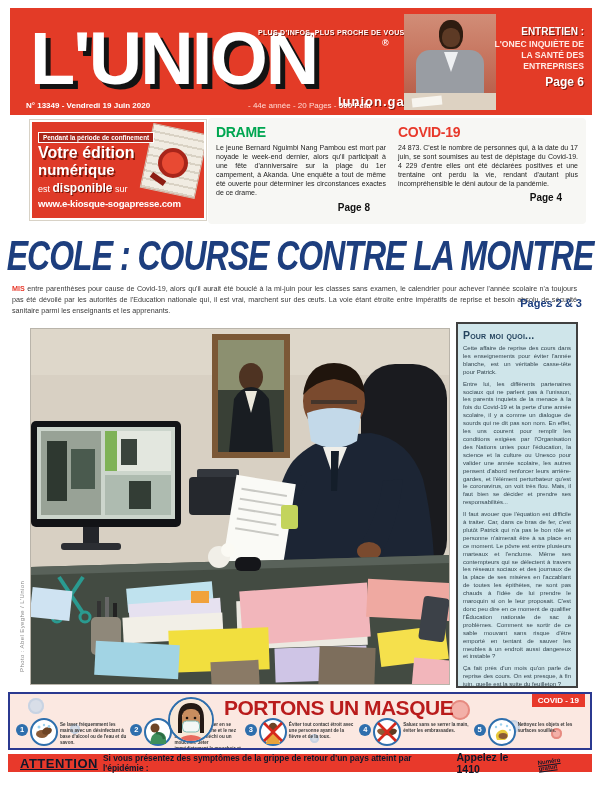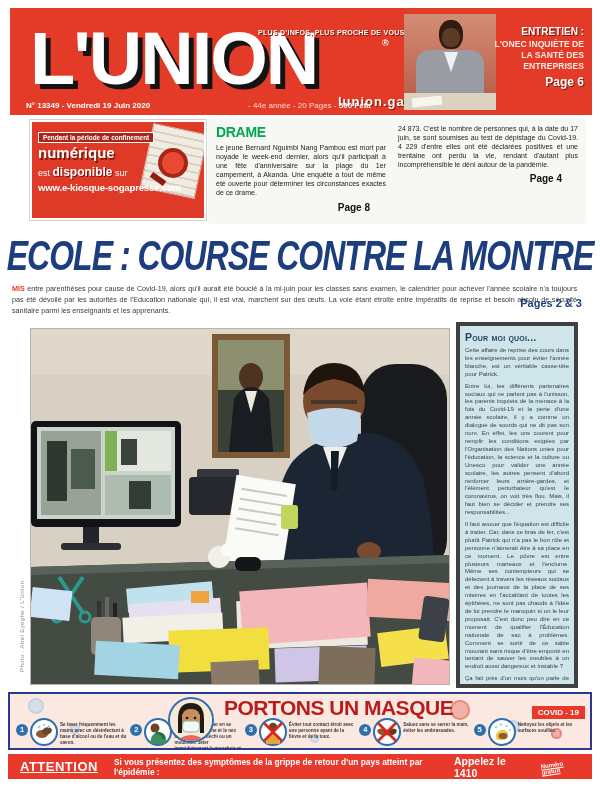--- a/index.html
+++ b/index.html
@@ -66,47 +66,47 @@
   .lead-pages{position:absolute;right:18px;top:297px;font-size:11px;font-weight:bold;color:#1d3e7e;}
 
   
   .photo{position:absolute;left:30px;top:328px;width:420px;height:357px;border:1px solid #b9b4aa;overflow:hidden;}
   .photo svg{display:block;}
   .photo-credit{position:absolute;left:19px;top:672px;transform:rotate(-90deg);transform-origin:left top;
                 font-size:6px;color:#8a8a8a;letter-spacing:.4px;white-space:nowrap;}
 
   
   .column{position:absolute;left:456px;top:322px;width:122px;height:366px;background:#cfe5ea;
-          border:4px solid #404040;padding:5px 5px;overflow:hidden;}
+          border:2px solid #404040;padding:5px 5px;overflow:hidden;}
   .col-title{font-size:10.5px;font-weight:bold;font-variant:small-caps;color:#24435e;margin:0 0 4px 0;letter-spacing:.2px;}
   .column p{margin:0 0 4px 0;font-size:6px;line-height:1.32;color:#33444e;text-align:justify;}
   .col-sig{font-size:9px;font-weight:bold;font-variant:small-caps;color:#1d3048;text-align:right;margin-top:2px;}
 
   
   .mask-banner{position:absolute;left:8px;top:692px;width:584px;height:58px;background:#fbe8e1;
                border:2px solid #2b3990;overflow:hidden;}
   .virus{position:absolute;border-radius:50%;background:#bcd7ef;opacity:.55;box-shadow:inset 0 0 0 2px #9fc2e4;}
   .virus.red{background:#f2a39a;box-shadow:inset 0 0 0 2px #e2756a;opacity:.8;}
   .mb-avatar{position:absolute;left:158px;top:3px;width:46px;height:46px;border-radius:50%;
              border:2px solid #2e6fad;background:#f8e8d8;overflow:hidden;z-index:3;}
   .mb-title{position:absolute;left:214px;top:2px;font-size:21px;font-weight:bold;color:#b91c1c;letter-spacing:-0.5px;z-index:3;}
   .mb-sub{position:absolute;left:214px;top:27px;font-size:8.6px;font-weight:bold;color:#22366e;z-index:3;}
   .mb-sub .hl{color:#e8392b;}
-  .mb-badge{position:absolute;right:5px;top:12px;background:#e8392b;color:#fff;font-size:8px;font-weight:bold;
+  .mb-badge{position:absolute;right:5px;top:0;background:#e8392b;color:#fff;font-size:8px;font-weight:bold;
             padding:2px 6px;z-index:3;}
   .steps{position:absolute;left:4px;right:4px;top:22px;display:flex;z-index:2;}
   .step{flex:1;display:flex;align-items:flex-start;gap:2px;padding:0 2px;}
   .step-num{flex:none;width:12px;height:12px;border-radius:50%;background:#2e6fad;color:#fff;font-size:7.5px;
             font-weight:bold;text-align:center;line-height:12px;margin-top:8px;}
   .step-icon{flex:none;width:28px;height:28px;border-radius:50%;background:#fff;border:2px solid #2e6fad;margin-top:2px;}
   .step-cap{font-size:4.6px;line-height:1.3;color:#3a3a3a;font-weight:bold;padding-top:6px;}
 
   
-  .attention{position:absolute;left:8px;top:754px;width:584px;height:25px;background:#e8392b;color:#ffffff;
-             display:flex;align-items:center;gap:16px;padding:0 12px;}
+  .attention{position:absolute;left:8px;top:754px;width:584px;height:18px;background:#e8392b;color:#0f172a;
+             display:flex;align-items:center;gap:5px;padding:0 12px;}
   .att-label{font-size:13px;font-weight:bold;text-decoration:underline;letter-spacing:.5px;}
   .att-text{font-size:8.4px;font-weight:bold;}
   .att-call{font-size:10.5px;font-weight:bold;}
   .att-note{font-size:6px;font-weight:bold;text-decoration:underline;transform:rotate(-8deg);}
 </style>
 </head>
 <body>
 
 <div class="masthead">
   <div class="mast-logo">L'UNION</div>
@@ -130,33 +130,35 @@
   </div>
 </div>
 
 <div class="briefs-bg"></div>
 
 <div class="promo">
   <div class="promo-news"></div>
   <div class="promo-mag"></div>
   <div class="promo-inner">
     <div class="promo-banner">Pendant la période de confinement</div>
+    <div class="promo-l1">Votre édition</div>
     <div class="promo-l2">numérique</div>
     <div class="promo-l4"><span>est </span><b>disponible</b><span> sur</span></div>
     <div class="promo-url">www.e-kiosque-sogapresse.com</div>
   </div>
 </div>
 
 <div class="brief brief-drame">
   <h2>DRAME</h2>
   <p>Le jeune Bernard Nguimbi Nang Pambou est mort par noyade le week-end dernier, alors qu'il participait à une fête d'anniversaire sur la plage du 1er campement, à Akanda. Une enquête a tout de même été ouverte pour déterminer les circonstances exactes de ce drame.</p>
   <div class="bpage">Page 8</div>
 </div>
 
 <div class="brief brief-covid">
+  <h2>COVID-19</h2>
   <p>24 873. C'est le nombre de personnes qui, à la date du 17 juin, se sont soumises au test de dépistage du Covid-19. 4 229 d'entre elles ont été déclarées positives et une trentaine ont perdu la vie, rendant d'autant plus incompréhensible le déni autour de la pandémie.</p>
   <div class="bpage">Page 4</div>
 </div>
 
 <div class="headline">
   <span>ECOLE : COURSE CONTRE LA MONTRE</span>
 </div>
 <div class="lead">
   <span class="lead-intro">MIS</span><span> entre parenthèses pour cause de Covid-19, alors qu'il aurait été bouclé à la mi-juin pour les classes sans examen, le calendrier pour achever l'année scolaire n'a toujours pas été dévoilé par les autorités de l'Education nationale qui, il est vrai, marchent sur des œufs. La voie étant étroite entre impératifs de reprise et besoin absolu de sécurité sanitaire parmi les enseignants et les apprenants.</span>
 </div>

